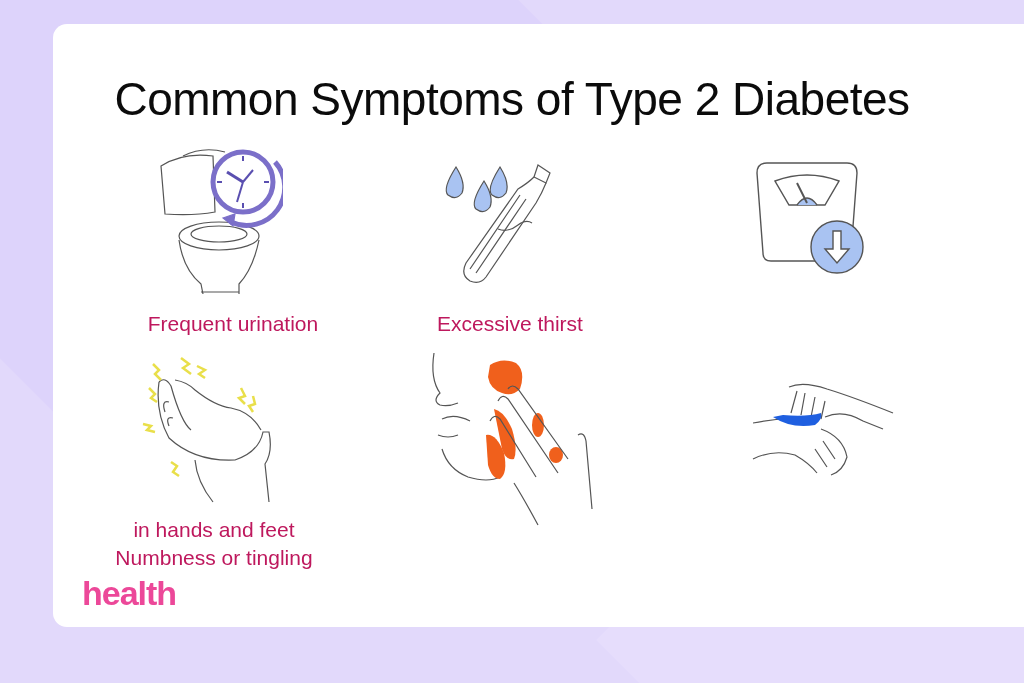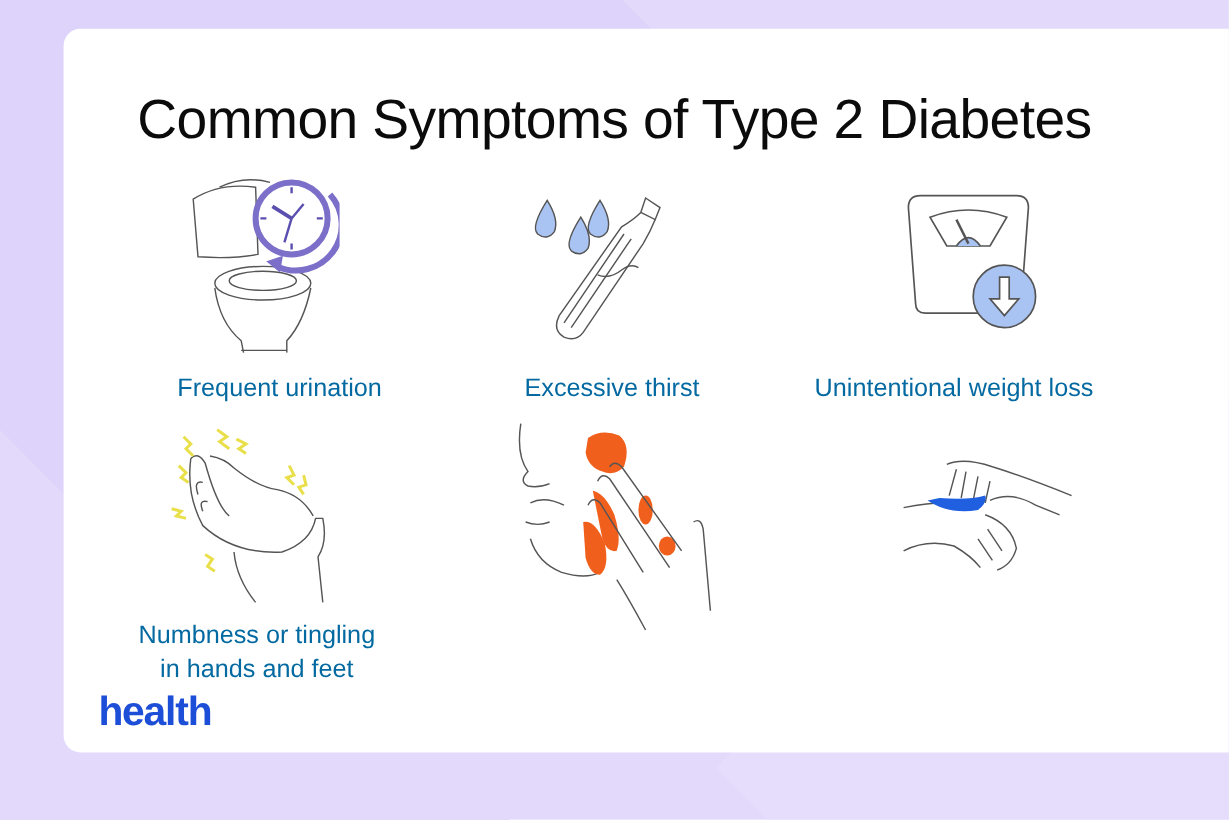--- a/index.html
+++ b/index.html
@@ -15,26 +15,26 @@
     position:absolute; left:53px; top:24px; width:1006px; height:603px;
     background:#ffffff; border-radius:14px;
   }
   .title {
     position:absolute; left:0; top:48px; width:918px; text-align:center;
     font-size:46px; font-weight:400; color:#0b0b0b; letter-spacing:-0.5px;
     font-family:"Liberation Sans", sans-serif;
   }
   .icon { position:absolute; }
   .label {
-    position:absolute; width:300px; text-align:center; font-size:21px; color:#0369a1;
+    position:absolute; width:300px; text-align:center; font-size:21px; color:#be185d;
     line-height:28px;
   }
   .logo {
     position:absolute; left:29px; top:550px; font-size:34px; font-weight:700;
-    color:#1d4ed8; letter-spacing:-1px;
+    color:#ec4899; letter-spacing:-1px;
   }
 </style>
 </head>
 <body>
 
 <div class="bg-shape bg1"></div>
 <div class="bg-shape bg2"></div>
 
 <div class="card">
   <div class="title">Common Symptoms of Type 2 Diabetes</div>
@@ -79,43 +79,42 @@
   <div class="icon" style="left:700px;top:135px;">
     <svg width="120" height="120" viewBox="0 0 120 120" fill="none" stroke="#555" stroke-width="1.4">
       <path d="M4 14 Q4 4 14 4 L94 4 Q104 4 104 14 L98 94 Q98 102 90 102 L18 102 Q10 102 10 94 Z"></path>
       <path d="M22 22 Q54 10 86 22 L72 46 L36 46 Z"></path>
       <path d="M44 46 Q54 32 64 46" fill="#a9c3f2"></path>
       <line x1="54" y1="44" x2="44" y2="24" stroke-width="2"></line>
       <circle cx="84" cy="88" r="26" fill="#a9c3f2"></circle>
       <path d="M80 72 L88 72 L88 90 L96 90 L84 104 L72 90 L80 90 Z" fill="#fff"></path>
     </svg>
   </div>
-  <div class="label" style="left:592px;top:286px;">Unintentional weight loss</div>
 
   <div class="icon" style="left:82px;top:328px;">
     <svg width="160" height="160" viewBox="0 0 160 160" fill="none" stroke="#555" stroke-width="1.2">
       <path d="M24 30 Q20 60 34 86 Q60 110 100 108 Q124 100 128 80 L134 80 Q138 100 130 112 L134 150"></path>
       <path d="M24 30 Q30 24 36 34 Q46 70 56 78 M40 28 Q52 30 60 38 Q80 54 96 56 Q116 60 126 78"></path>
       <path d="M30 60 Q26 48 34 50 M34 74 Q30 64 38 66"></path>
       <path d="M60 108 Q62 130 78 150"></path>
       <g stroke="#e9df4a" stroke-width="2.5">
         <path d="M18 12 L24 18 L20 22 L26 28"></path>
         <path d="M46 6 L54 12 L48 16 L56 22"></path>
         <path d="M62 14 L70 18 L64 22 L70 26"></path>
         <path d="M14 36 L20 42 L16 46 L22 50"></path>
         <path d="M106 36 L110 44 L104 46 L110 52"></path>
         <path d="M118 44 L120 52 L114 54 L118 60"></path>
         <path d="M8 72 L16 74 L12 78 L20 80"></path>
         <path d="M36 110 L42 114 L38 120 L44 124"></path>
       </g>
     </svg>
   </div>
   <div class="label" style="left:11px;top:492px;">
+    <div>in hands and feet</div>
     <div>Numbness or tingling</div>
-    <div>in hands and feet</div>
   </div>
 
   <div class="icon" style="left:375px;top:325px;">
     <svg width="170" height="180" viewBox="0 0 170 180" fill="none" stroke="#555" stroke-width="1.2">
       <path d="M6 4 Q2 30 12 44 Q4 52 12 56 Q20 58 30 54 M14 70 Q26 64 42 72 M10 86 Q20 90 30 86 M14 100 Q20 120 40 128 Q60 134 72 128"></path>
       <path d="M62 16 Q74 8 88 14 Q98 22 92 40 Q84 48 74 44 Q62 40 60 28 Z" fill="#f0601c" stroke="none"></path>
       <path d="M66 60 Q76 62 84 80 Q90 100 86 110 Q78 112 74 100 Z" fill="#f0601c" stroke="none"></path>
       <path d="M58 86 Q68 84 76 104 Q80 124 72 130 Q64 130 60 116 Z" fill="#f0601c" stroke="none"></path>
       <ellipse cx="110" cy="76" rx="6" ry="12" fill="#f0601c" stroke="none"></ellipse>
       <ellipse cx="128" cy="106" rx="7" ry="8" fill="#f0601c" stroke="none"></ellipse>

